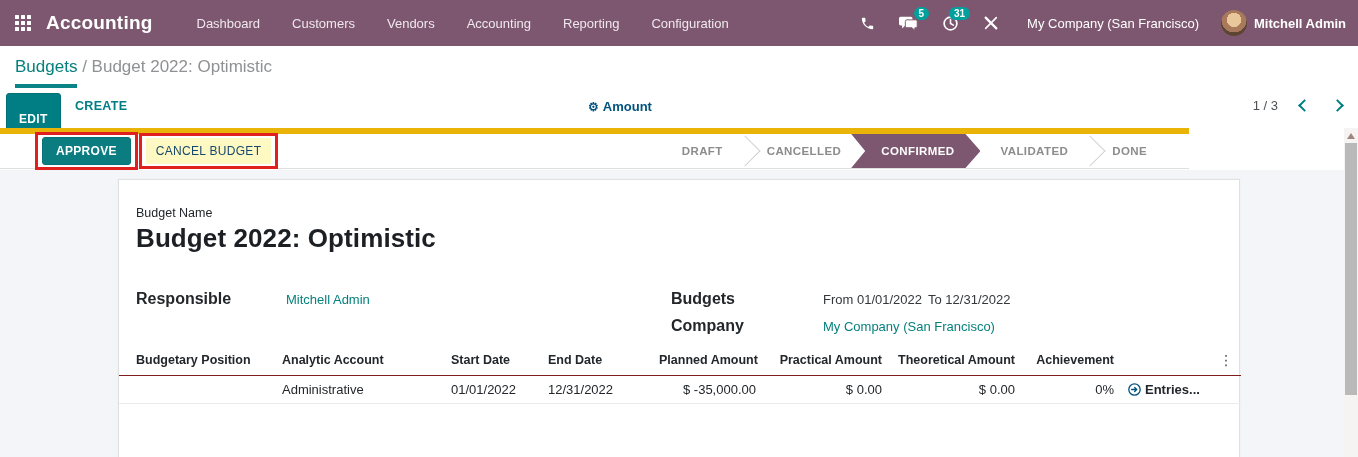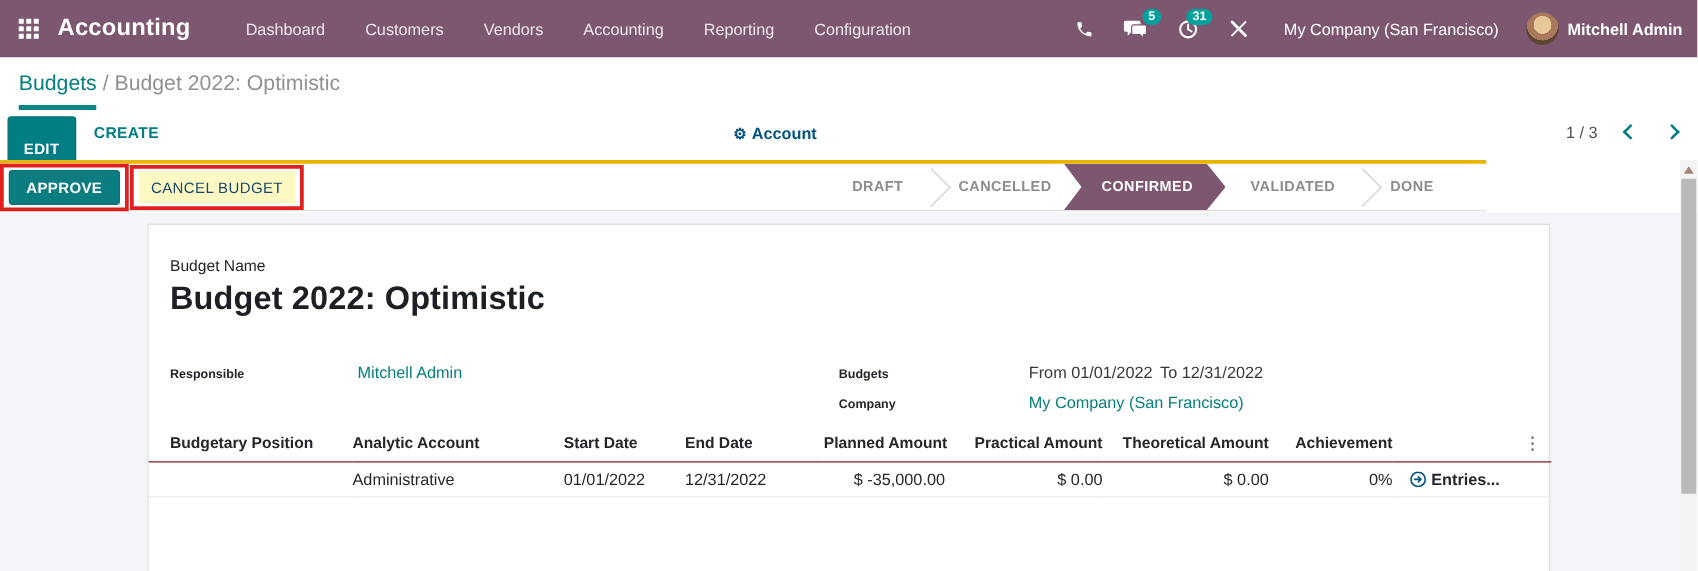--- a/index.html
+++ b/index.html
@@ -42,21 +42,21 @@
     color:#01537e; font-size:13px; font-weight:600; cursor:pointer; white-space:nowrap; }
   .action-menu .gear { font-size:12px; margin-right:4px; }
   .pager { position:absolute; right:16px; top:6px; display:flex; align-items:center; }
   .pager-count { color:#4c4f53; font-size:13px; margin-right:22px; }
   .chev { width:9px; height:9px; border:solid #017e84; border-width:0 2.5px 2.5px 0; display:inline-block; cursor:pointer; }
   .chev.left { transform:rotate(135deg); margin-right:24px; }
   .chev.right { transform:rotate(-45deg); }
 
   
   .statusrow { position:absolute; top:128px; left:0; width:1189px; height:41px; background:#fff;
-    border-top:3px solid #eab308; border-bottom:1px solid #dfdfdf; display:flex; align-items:center; }
+    border-top:6px solid #eab308; border-bottom:1px solid #dfdfdf; display:flex; align-items:center;padding-left:35px; }
   .annot { border:3px solid #e0201f; display:inline-flex; align-items:center; padding:2px 4px; background:#fff; }
   .annot.first { margin-left:0; border-left-width:3px; }
   .annot + .annot { margin-left:1px; }
   .btn-approve { background:#0b7d80; color:#fff; border:1px solid #0a7174; font-size:12px; font-weight:700;
     letter-spacing:.3px; padding:6px 13px; border-radius:3px; cursor:pointer; font-family:inherit; }
   .btn-cancel { background:#fef9c3; color:#17486d; border:none; font-size:12px; font-weight:400;
     letter-spacing:.3px; padding:6px 10px; cursor:pointer; font-family:inherit; white-space:nowrap; }
   .statusbar { margin-left:auto; margin-right:22px; display:flex; align-items:center; height:100%; }
   .status-item { font-size:11.5px; font-weight:700; letter-spacing:.4px; color:#8c8c8c;
     padding:0 20px; cursor:pointer; white-space:nowrap; }
@@ -69,21 +69,21 @@
   
   .formarea { position:absolute; top:170px; left:0; width:1358px; height:287px; background:#f4f5f8; }
   .sheet { position:absolute; top:9px; left:118px; width:1122px; height:300px; background:#fff;
     border:1px solid #e0e0e0; border-bottom:none; box-shadow:0 0 2px rgba(0,0,0,.04); }
   .sheet-inner { padding:26px 0 0 17px; }
   .field-label-sm { font-size:12.5px; color:#23272b; }
   .sheet h1 { font-size:26px; font-weight:700; color:#1c2025; margin-top:3px; letter-spacing:.1px; }
   .fields { display:flex; margin-top:36px; }
   .fgroup-left { width:535px; }
   .frow { display:flex; margin-bottom:9px; align-items:baseline; }
-  .flabel { font-size:10px; font-weight:700; color:#23272b; }
+  .flabel { font-size:16px; font-weight:700; color:#23272b; }
   .fgroup-left .flabel { width:150px; }
   .fgroup-right .flabel { width:152px; }
   .fval { font-size:13px; color:#33383d; }
   .fval.link { color:#05807d; cursor:pointer; }
   .period-to { margin-left:6px; }
 
   
   .notebook { margin-top:34px; border-bottom:1px solid #dee2e6; padding-left:16px; }
   .tab { display:inline-block; background:#fff; border:1px solid #dee2e6; border-bottom:1px solid #fff;
     border-top:3px solid #7c576f; padding:8px 17px 9px; font-size:13px; color:#33383d;
@@ -170,21 +170,21 @@
 <div class="cpanel">
   <div class="breadcrumb">
     <a class="bc-link">Budgets</a>
     <span class="bc-sep">/</span>
     <span class="bc-current">Budget 2022: Optimistic</span>
   </div>
   <div class="cp-row">
     <button class="btn-edit">EDIT</button>
     <button class="btn-create">CREATE</button>
     <div class="action-menu">
-      <span class="gear">⚙</span><span>Account</span>
+      <span class="gear">⚙</span><span>Amount</span>
     </div>
     <div class="pager">
       <span class="pager-count">1 / 3</span>
       <span class="chev left"></span>
       <span class="chev right"></span>
     </div>
   </div>
 </div>
 
 <div class="statusrow">

